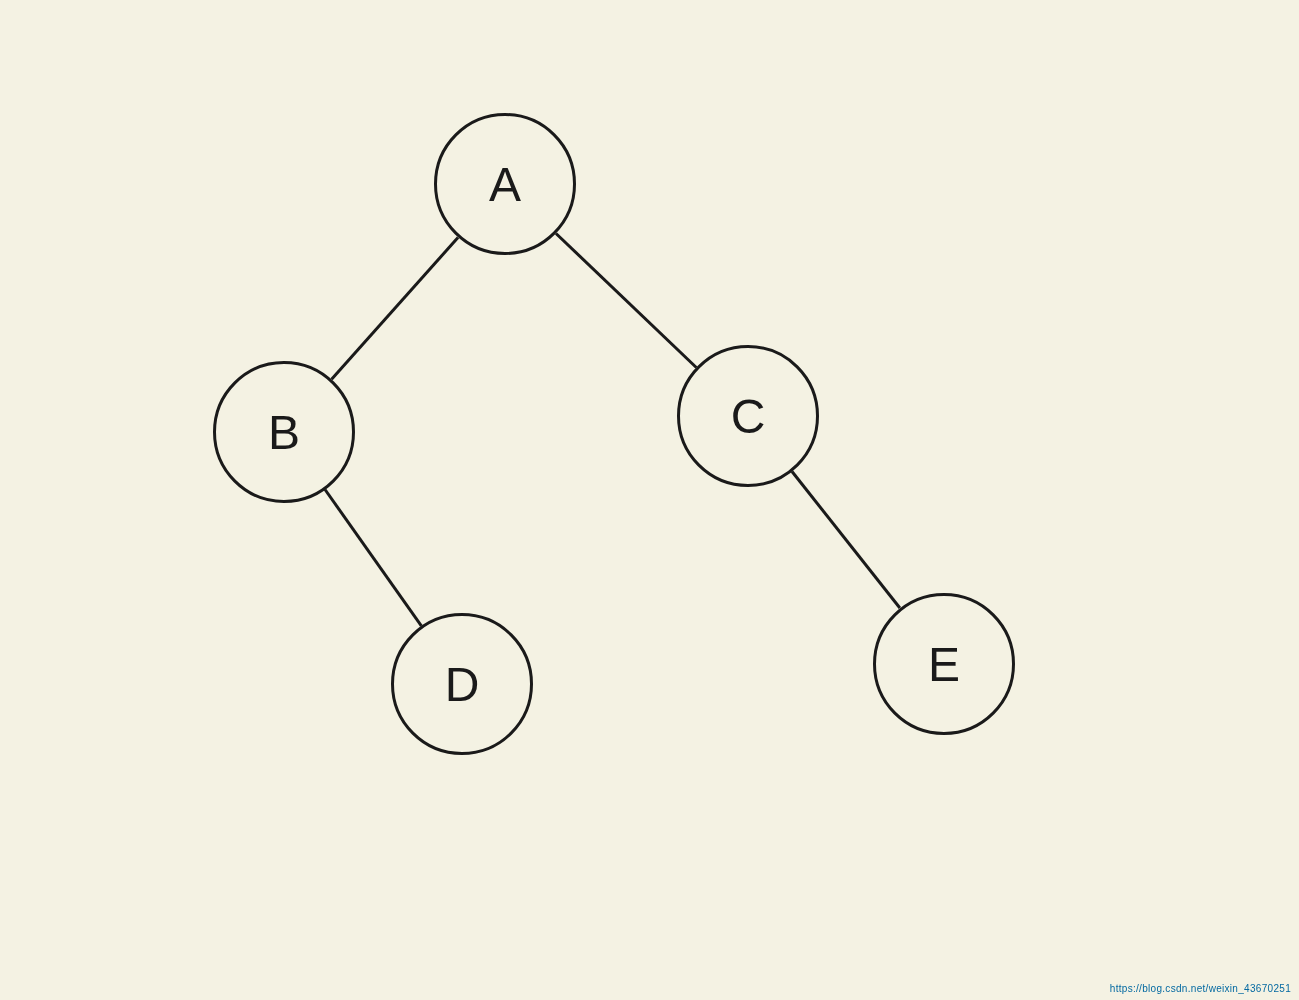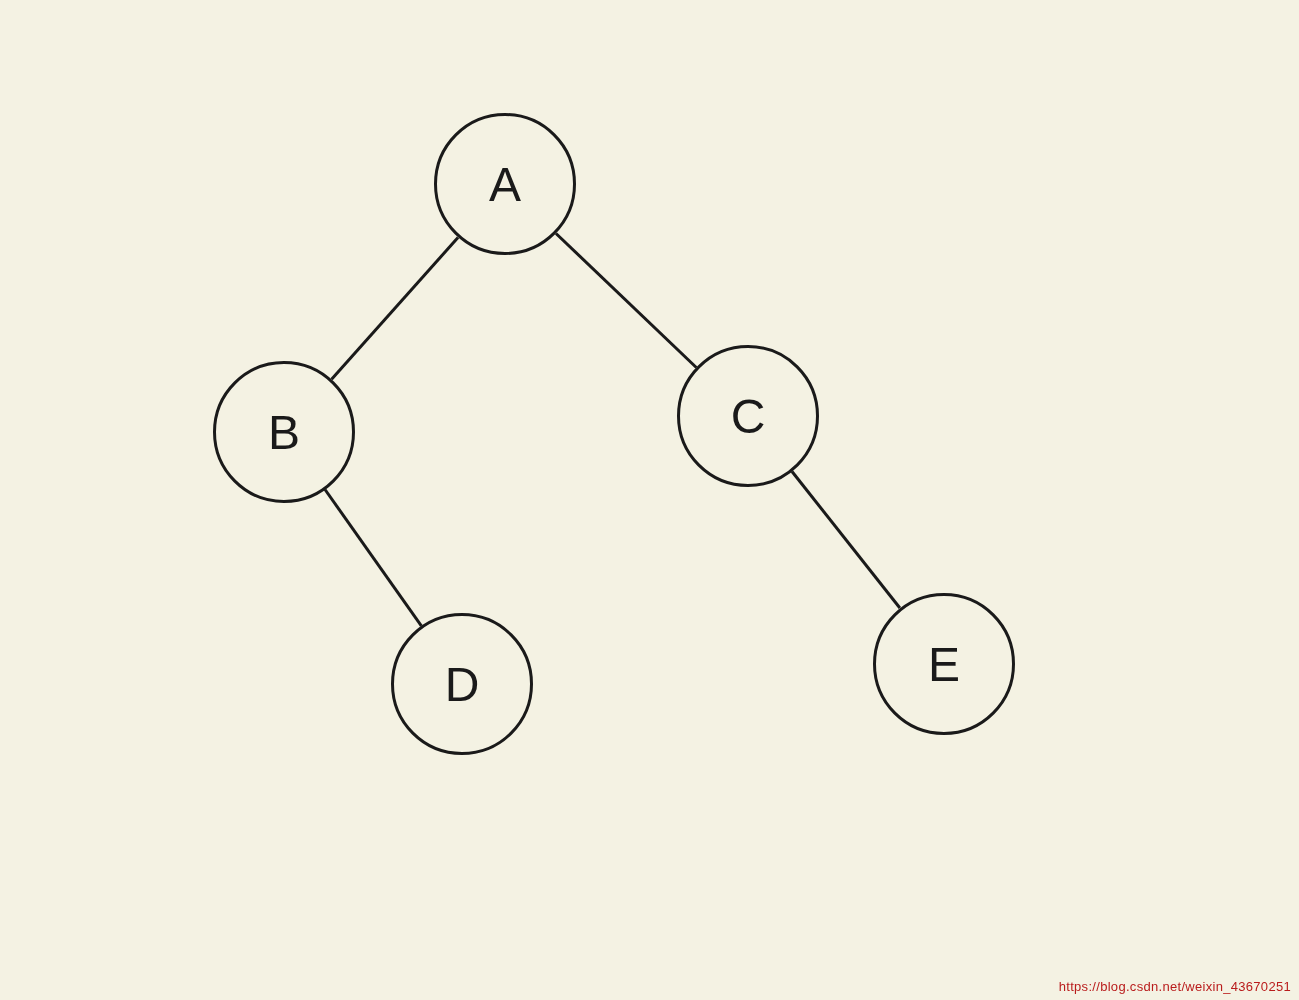--- a/index.html
+++ b/index.html
@@ -41,22 +41,22 @@
       position: absolute;
       background: #1a1a1a;
       height: 3px;
       transform-origin: 0 50%;
       z-index: 1;
     }
     .watermark {
       position: absolute;
       bottom: 6px;
       right: 8px;
-      font-size: 13px;
-      color: #b91c1c;
+      font-size: 10px;
+      color: #0369a1;
       font-family: Arial, sans-serif;
       letter-spacing: 0.3px;
       z-index: 3;
     }
   </style>
 </head>
 <body>
 
 <div class="diagram-container">
 

